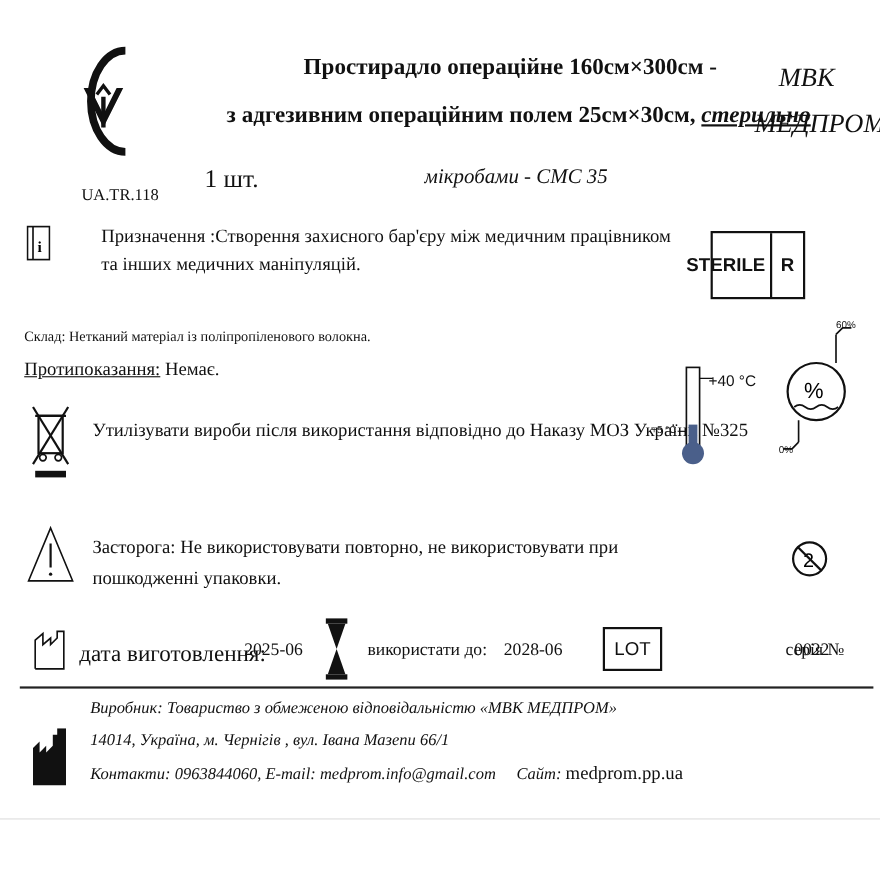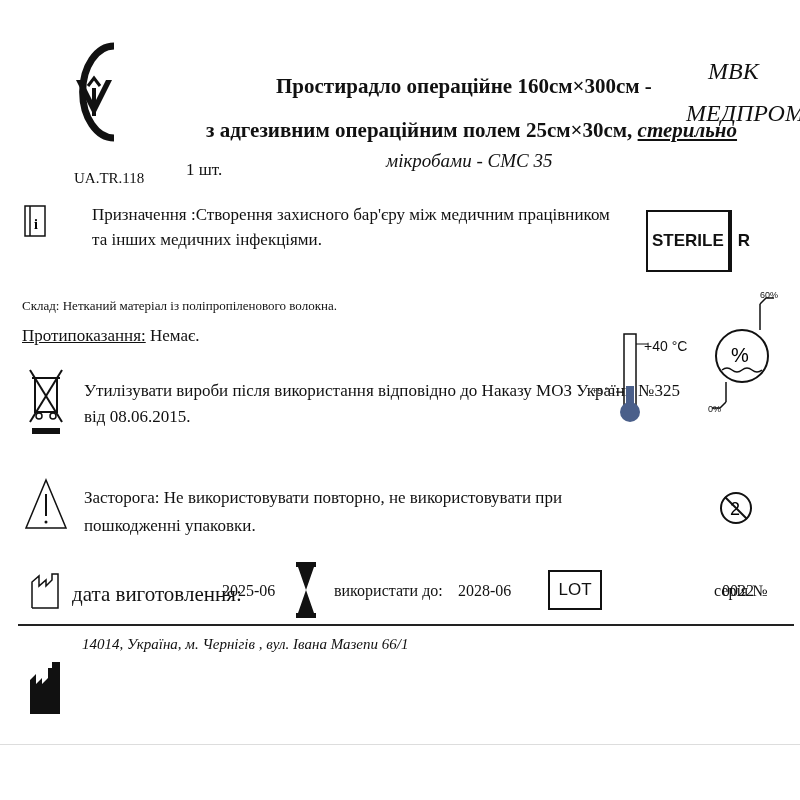--- a/index.html
+++ b/index.html
@@ -1,20 +1,20 @@
 <!DOCTYPE html>
 <html><head>
 <meta charset="utf-8">
 <style>
   html, body { margin: 0; padding: 0; background: #ffffff; }
   body { width: 800px; height: 800px; position: relative; overflow: hidden; font-family: "Liberation Serif", serif; color: #111; }
   .abs { position: absolute; }
   .b { font-weight: normal; }
   .i { font-style: italic; }
-  .title { font-size: 21px; font-weight: bold; margin-top: 26px; }
+  .title { font-size: 21px; font-weight: bold; }
   .u { text-decoration: underline; }
   .line { position: absolute; background: #222; }
 </style>
 </head>
 <body>
 
 <div class="abs" style="left:62px;top:38px;width:66px;height:108px;">
   <svg width="66" height="108" viewBox="0 0 66 108">
     <path d="M52 8 A30 44 0 1 0 52 100" fill="none" stroke="#111" stroke-width="7"></path>
     <path d="M14 42 L32 78 L50 42 L44 42 L32 66 L20 42 Z" fill="#111"></path>
@@ -22,41 +22,41 @@
     <path d="M26 48 L32 40 L38 48" fill="none" stroke="#111" stroke-width="3"></path>
   </svg>
 </div>
 <div class="abs b" style="left:74px;top:170px;font-size:15px;">UA.TR.118</div>
 
 <div class="abs title" style="left:276px;top:48px;">Простирадло операційне 160см×300см -</div>
 <div class="abs title" style="left:206px;top:92px;">
   <span>з  адгезивним операційним полем 25см×30см,</span>
   <span class="i u">стерильно</span>
 </div>
-<div class="abs b" style="left:186px;top:160px;font-size:17px;">1 шт.</div>
+<div class="abs b" style="left:186px;top:150px;font-size:23px;">1 шт.</div>
 <div class="abs i" style="left:386px;top:150px;font-size:19px;">
   <span>мікробами -</span>
   <span class="b">СМС 35</span>
 </div>
 <div class="abs b i" style="left:708px;top:58px;font-size:24px;">МВК</div>
 <div class="abs b i" style="left:686px;top:100px;font-size:24px;">МЕДПРОМ</div>
 
 <div class="abs" style="left:24px;top:204px;width:22px;height:34px;">
   <svg width="22" height="34" viewBox="0 0 22 34">
       <rect x="1" y="2" width="20" height="30" fill="none" stroke="#111" stroke-width="1.5"></rect>
       <line x1="6" y1="2" x2="6" y2="32" stroke="#111" stroke-width="1.5"></line>
       <text x="10" y="25" font-size="14" font-family="Liberation Serif, serif" font-weight="bold">i</text>
     </svg>
 </div>
 <div class="abs" style="left:92px;top:202px;font-size:17px;line-height:25px;">
   <div><span class="b">Призначення</span> <span>:Створення захисного бар'єру між медичним працівником</span></div>
-  <div>та інших медичних інфекціями.</div>
+  <div>та інших медичних маніпуляцій.</div>
 </div>
 
-<div class="abs" style="left:646px;top:210px;width:82px;height:58px;border:2px solid #111;display:flex;align-items:center;font-family:'Liberation Sans',sans-serif;font-weight:bold;font-size:17px;">
+<div class="abs" style="left:646px;top:210px;width:82px;height:58px;border:2px solid #111;display:flex;align-items:center;font-family:'Liberation Sans',sans-serif;font-weight:bold;font-size:17px;justify-content:flex-end;">
   <span style="padding:0 4px;border-right:2px solid #111;height:100%;display:flex;align-items:center;">STERILE</span>
   <span style="padding:0 8px;">R</span>
 </div>
 
 <div class="abs" style="left:22px;top:298px;font-size:13px;">
   <span class="b">Склад:</span>
   <span>Нетканий матеріал із поліпропіленового волокна.</span>
 </div>
 
 <div class="abs" style="left:22px;top:326px;font-size:17px;">
@@ -70,21 +70,20 @@
       <line x1="4" y1="12" x2="32" y2="12" stroke="#111" stroke-width="2"></line>
       <line x1="2" y1="4" x2="34" y2="56" stroke="#111" stroke-width="2"></line>
       <line x1="34" y1="4" x2="2" y2="56" stroke="#111" stroke-width="2"></line>
       <circle cx="11" cy="50" r="3" fill="none" stroke="#111" stroke-width="1.5"></circle>
       <circle cx="25" cy="50" r="3" fill="none" stroke="#111" stroke-width="1.5"></circle>
       <rect x="4" y="62" width="28" height="6" fill="#111"></rect>
     </svg>
 </div>
 <div class="abs" style="left:84px;top:378px;font-size:17px;line-height:26px;">
   <div>Утилізувати вироби після використання відповідно до Наказу МОЗ України №325</div>
-  <div>від 08.06.2015.</div>
 </div>
 
 <div class="abs" style="left:588px;top:330px;width:90px;height:100px;">
   <svg width="90" height="100" viewBox="0 0 90 100">
       <rect x="36" y="4" width="12" height="72" fill="none" stroke="#111" stroke-width="1.5"></rect>
       <rect x="38" y="56" width="8" height="22" fill="#4a5f8a"></rect>
       <circle cx="42" cy="82" r="10" fill="#4a5f8a"></circle>
       <line x1="48" y1="14" x2="60" y2="14" stroke="#111"></line>
       <line x1="28" y1="62" x2="36" y2="62" stroke="#111"></line>
     </svg>
@@ -147,16 +146,26 @@
 <div class="abs b" style="left:722px;top:582px;font-size:16px;">0022</div>
 
 <div class="line" style="left:18px;top:624px;width:776px;height:2px;"></div>
 
 <div class="abs" style="left:30px;top:662px;width:30px;height:52px;">
   <svg width="30" height="52" viewBox="0 0 30 52">
       <path d="M0 52 L0 18 L6 12 L6 22 L12 16 L12 22 L18 16 L18 6 L22 6 L22 0 L30 0 L30 52 Z" fill="#111"></path>
     </svg>
 </div>
 <div class="abs i" style="left:82px;top:630px;font-size:15px;line-height:29px;">
+  <div><span class="b">Виробник:</span> <span class="b">Товариство з обмеженою відповідальністю  «МВК МЕДПРОМ»</span></div>
   <div class="b">14014,  Україна, м. Чернігів  ,  вул.  Івана Мазепи 66/1</div>
+  <div>
+    <span class="b">Контакти:</span>
+    <span class="b">0963844060,</span>
+    <span class="b">E-mail:</span>
+    <span class="b">medprom.info@gmail.com</span>
+    &nbsp;&nbsp;&nbsp;
+    <span class="b">Сайт:</span>
+    <span style="font-style:normal;font-size:17px;">medprom.pp.ua</span>
+  </div>
 </div>
 
 <div class="line" style="left:0;top:744px;width:800px;height:1px;background:#ddd;"></div>
 
 </body></html>

